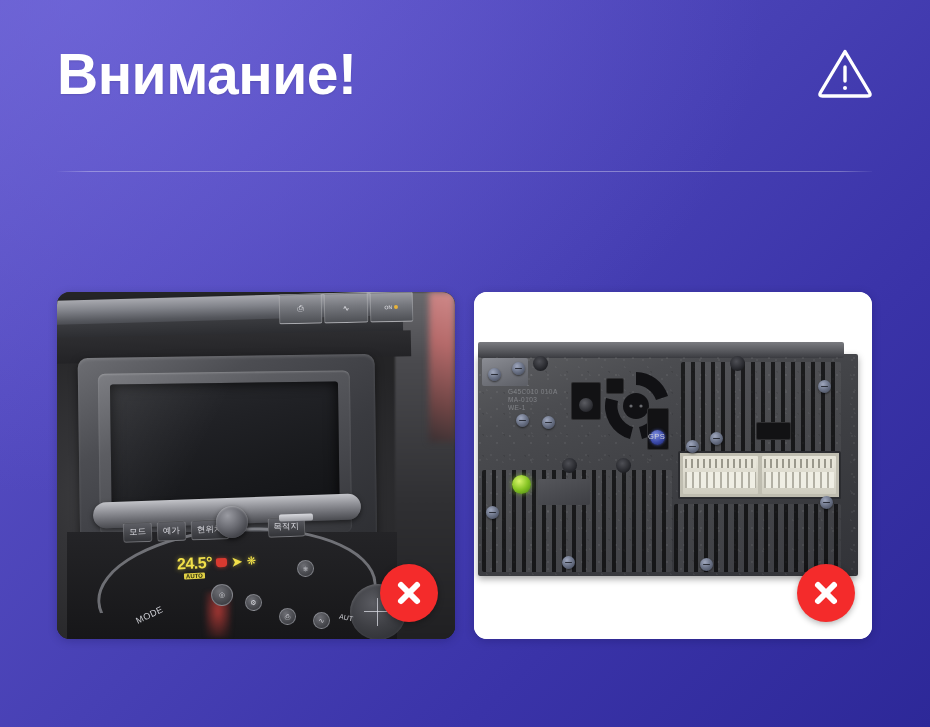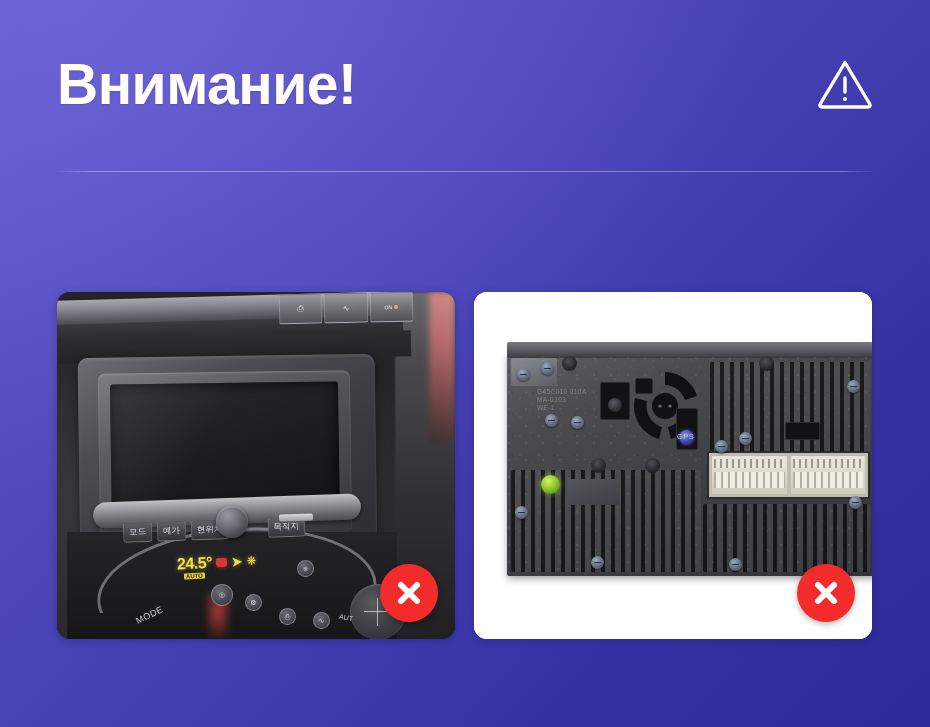--- a/index.html
+++ b/index.html
@@ -18,21 +18,21 @@
       radial-gradient(ellipse 120% 110% at 8% 0%, rgba(120,110,225,0.55) 0%, rgba(120,110,225,0.0) 62%),
       linear-gradient(135deg, #6259c9 0%, #544bc0 24%, #4740b4 48%, #3a33a8 72%, #2d2898 100%);
     overflow:hidden;
   }
 
   
   .header {
     position:absolute;
     left:57px; top:46px;
     width:816px; height:76px;
-    display:flex; align-items:center; justify-content:space-between;
+    display:flex; align-items:flex-start; justify-content:space-between;
   }
 
   .page-title {
     color:#ffffff;
     font-size:57px;
     font-weight:bold;
     letter-spacing:-0.5px;
     line-height:1;
     white-space:nowrap;
     text-shadow:0 1px 2px rgba(0,0,0,0.12);
@@ -264,21 +264,21 @@
   }
   .dash-red-blob {
     position:absolute; left:148px; top:300px; width:26px; height:46px;
     background:radial-gradient(ellipse at 50% 40%, rgba(190,60,55,0.85) 0%, rgba(120,40,40,0.25) 70%, rgba(0,0,0,0) 100%);
     filter:blur(2px); z-index:10;
   }
 
   
   .unit-white { position:absolute; inset:0; background:#ffffff; }
   .unit {
-    position:absolute; left:33px; top:62px; width:380px; height:222px;
+    position:absolute; left:4px; top:62px; width:380px; height:222px;
     background:linear-gradient(160deg,#5e5f62 0%,#4b4c50 22%,#3e3f43 55%,#323338 100%);
     border-radius:2px;
     box-shadow:0 3px 7px rgba(0,0,0,0.35);
   }
   .unit-top-rail {
     position:absolute; left:0; top:-12px; width:366px; height:16px;
     background:linear-gradient(180deg,#7a7b80 0%,#55565b 60%,#3a3b40 100%);
     border-radius:2px;
   }
   .unit-speckle {

